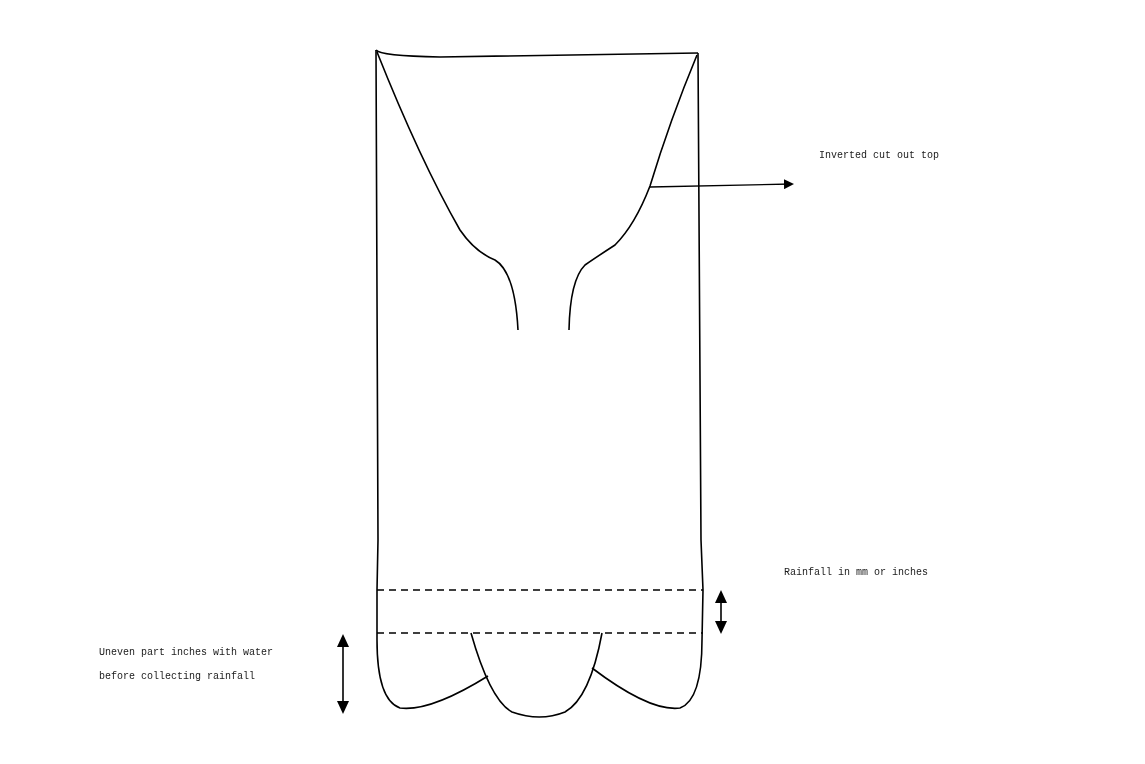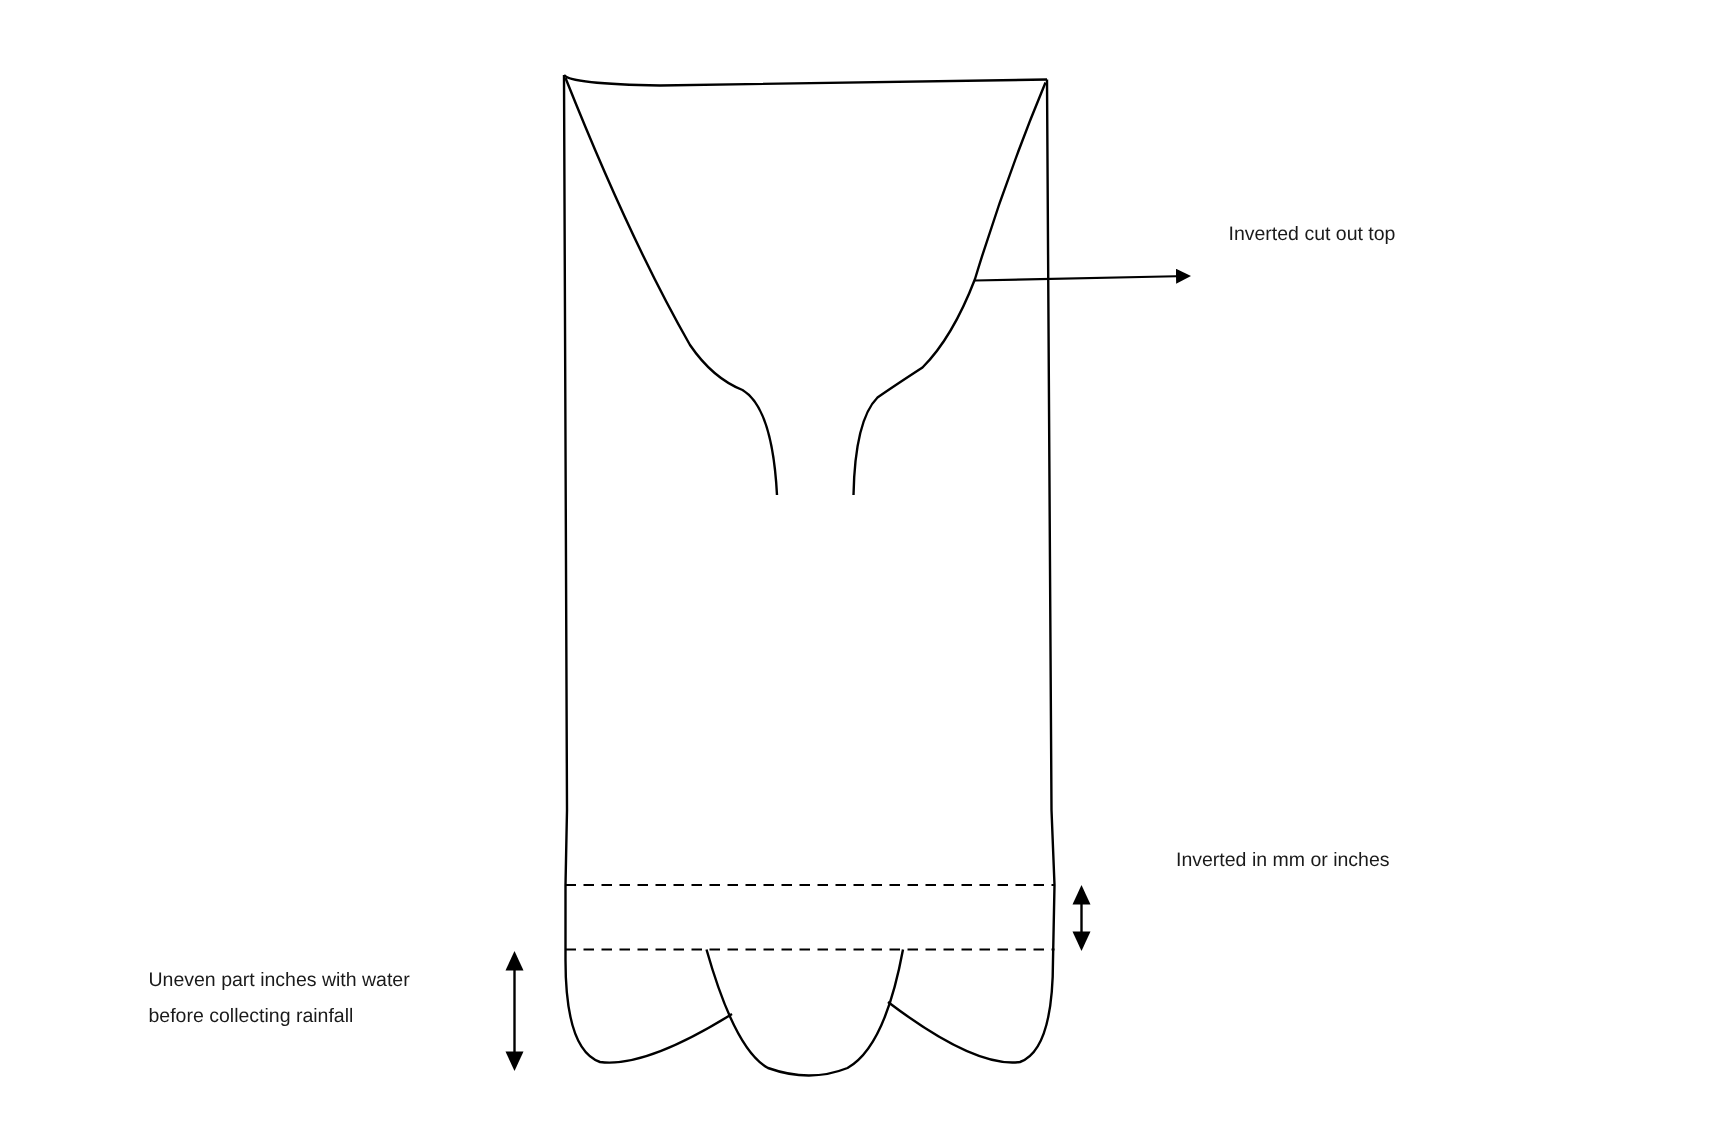--- a/index.html
+++ b/index.html
@@ -1,18 +1,18 @@
 <!DOCTYPE html>
 <html><head>
   <meta charset="utf-8">
   <style>
     html, body { margin: 0; padding: 0; background: #ffffff; }
     body { width: 1145px; height: 764px; position: relative; overflow: hidden; font-family: "DejaVu Sans", sans-serif; }
     svg.diagram { position: absolute; left: 0; top: 0; }
-    .label { position: absolute; font-family: Liberation Sans, sans-serif; font-size: 13px; color: #1a1a1a; line-height: 24px; }
+    .label { position: absolute; font-family: Liberation Mono, monospace; font-size: 10px; color: #1a1a1a; line-height: 24px; }
     #lbl-top { left: 819px; top: 144px; }
     #lbl-rain { left: 784px; top: 561px; }
     #lbl-uneven { left: 99px; top: 641px; width: 180px; }
   </style>
 </head>
 <body>
 
 <svg class="diagram" width="1145" height="764" viewBox="0 0 1145 764" xmlns="http://www.w3.org/2000/svg">
   <defs>
     <marker id="arrowhead" markerWidth="10" markerHeight="10" refX="8" refY="5" orient="auto" markerUnits="userSpaceOnUse">
@@ -53,14 +53,14 @@
   </g>
 
   <g>
     <line x1="343" y1="642" x2="343" y2="706" stroke="#000" stroke-width="1.6"></line>
     <path d="M337,647 L343,634 L349,647 Z" fill="#000"></path>
     <path d="M337,701 L343,714 L349,701 Z" fill="#000"></path>
   </g>
 </svg>
 
 <div class="label" id="lbl-top">Inverted cut out top</div>
-<div class="label" id="lbl-rain">Inverted in mm or inches</div>
+<div class="label" id="lbl-rain">Rainfall in mm or inches</div>
 <div class="label" id="lbl-uneven">Uneven part inches with water before collecting rainfall</div>
 
 </body></html>

